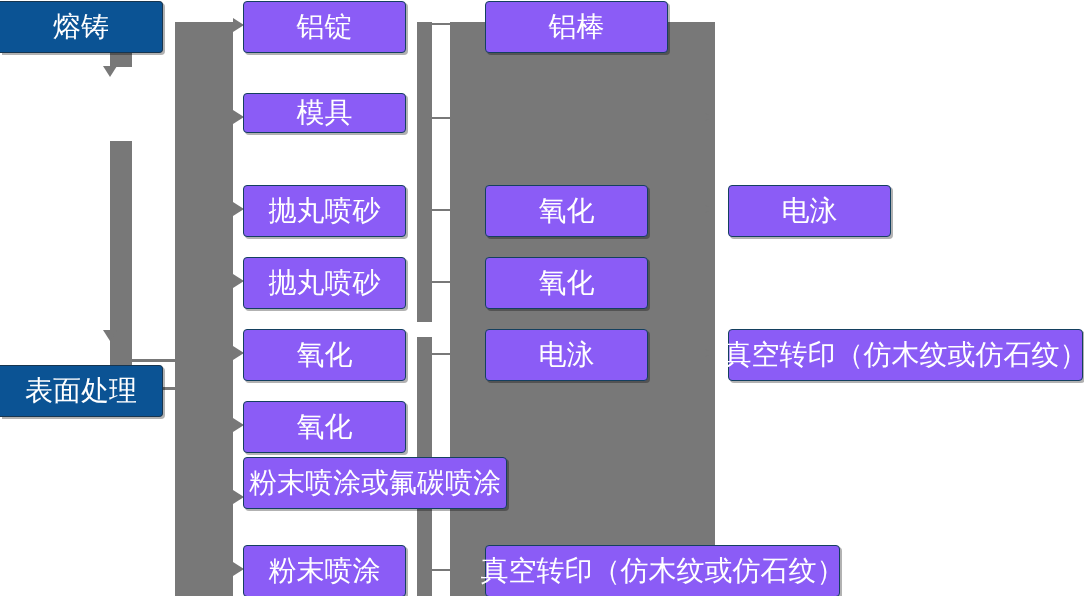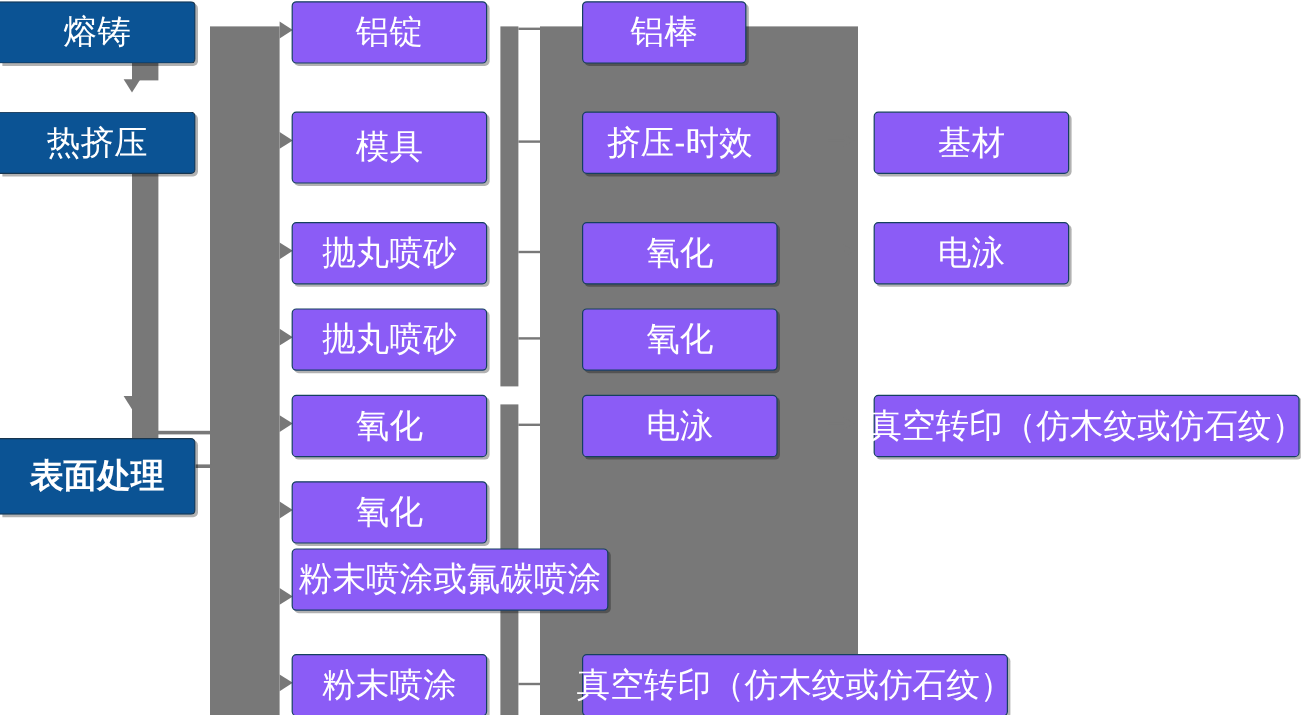--- a/index.html
+++ b/index.html
@@ -159,33 +159,30 @@
   <div class="arrow-sm" style="left:703px; top:204px;"></div>
   <div class="arrow-sm" style="left:703px; top:348px;"></div>
   <div class="panel-stub" style="left:690px; top:116px; width:14px;"></div>
   <div class="panel-stub" style="left:690px; top:208px; width:14px;"></div>
   <div class="panel-stub" style="left:690px; top:352px; width:14px;"></div>
 
   <div class="box dark flushleft" style="left:0px; top:1px; width:163px; height:52px;">
     <span>熔铸</span>
   </div>
 
-  <div class="box dark flushleft" style="left:0px; top:93px; width:163px; height:52px;">
-    <span>热挤压</span>
-  </div>
-
-  <div class="box dark flushleft" style="left:0px; top:365px; width:163px; height:64px;font-weight:bold;">
+
+  <div class="box dark flushleft" style="left:0px; top:365px; width:163px; height:52px;">
     <span>表面处理</span>
   </div>
 
   <div class="box light" style="left:243px; top:1px; width:163px; height:52px;">
     <span>铝锭</span>
   </div>
 
-  <div class="box light" style="left:243px; top:93px; width:163px; height:60px;">
+  <div class="box light" style="left:243px; top:93px; width:163px; height:40px;">
     <span>模具</span>
   </div>
 
   <div class="box light" style="left:243px; top:185px; width:163px; height:52px;">
     <span>抛丸喷砂</span>
   </div>
 
   <div class="box light" style="left:243px; top:257px; width:163px; height:52px;">
     <span>抛丸喷砂</span>
   </div>
@@ -199,47 +196,41 @@
   </div>
 
   <div class="box light" style="left:243px; top:457px; width:264px; height:52px;">
     <span>粉末喷涂或氟碳喷涂</span>
   </div>
 
   <div class="box light" style="left:243px; top:545px; width:163px; height:52px;text-align:right;">
     <span>粉末喷涂</span>
   </div>
 
-  <div class="box light" style="left:485px; top:1px; width:137px; height:52px;">
+  <div class="box light" style="left:485px; top:1px; width:183px; height:52px;">
     <span>铝棒</span>
   </div>
 
-  <div class="box light" style="left:485px; top:93px; width:163px; height:52px;">
-    <span>挤压-时效</span>
-  </div>
 
   <div class="box light" style="left:485px; top:185px; width:163px; height:52px;">
     <span>氧化</span>
   </div>
 
   <div class="box light" style="left:485px; top:257px; width:163px; height:52px;">
     <span>氧化</span>
   </div>
 
   <div class="box light" style="left:485px; top:329px; width:163px; height:52px;">
     <span>电泳</span>
   </div>
 
   <div class="box light" style="left:485px; top:545px; width:355px; height:52px;">
     <span>真空转印（仿木纹或仿石纹）</span>
   </div>
 
-  <div class="box light" style="left:728px; top:93px; width:163px; height:52px;">
-    <span>基材</span>
-  </div>
 
   <div class="box light" style="left:728px; top:185px; width:163px; height:52px;">
     <span>电泳</span>
   </div>
 
   <div class="box light" style="left:728px; top:329px; width:355px; height:52px;">
     <span>真空转印（仿木纹或仿石纹）</span>
   </div>
 
 </div>

